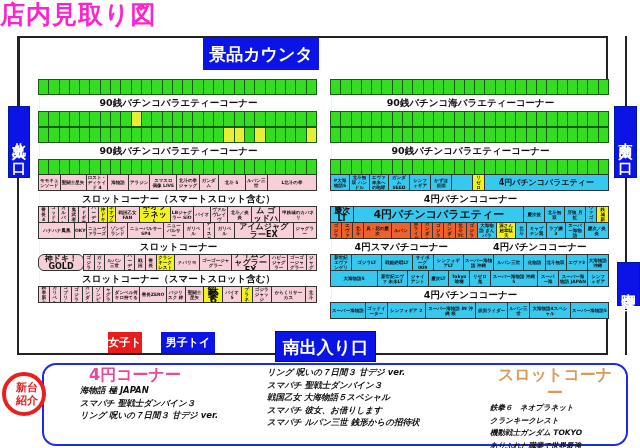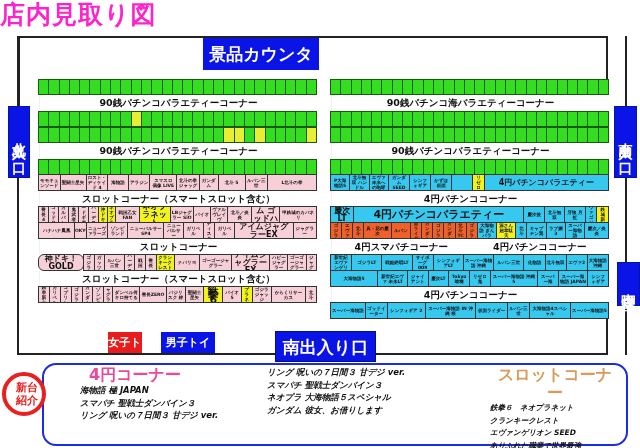--- a/index.html
+++ b/index.html
@@ -464,24 +464,25 @@
 <div class="abs" style="left:80px;top:366px;width:200px;">
   <div class="col-title" style="color:#ec4899;width:110px;">4円コーナー</div>
   <div class="item">海物語 極 JAPAN</div>
   <div class="item">スマパチ 聖戦士ダンバイン３</div>
   <div class="item">リング 呪いの７日間３ 甘デジ ver.</div>
 </div>
 
 <div class="abs" style="left:267px;top:366px;width:210px;">
   <div class="item">リング 呪いの７日間３ 甘デジ ver.</div>
   <div class="item">スマパチ 聖戦士ダンバイン３</div>
-  <div class="item">ネオプラ 大海物語５スペシャル</div>
-  <div class="item">ガンダム 彼女、お借りします</div>
+  <div class="item">戦国乙女 大海物語５スペシャル</div>
+  <div class="item">スマパチ 彼女、お借りします</div>
+  <div class="item">スマパチ ルパン三世 銭形からの招待状</div>
 </div>
 
 <div class="abs" style="left:490px;top:366px;width:130px;">
   <div class="col-title" style="color:#d99a5a;width:130px;">スロットコーナー</div>
   <div class="item" style="font-size:7.5px;">鉄拳６　ネオプラネット</div>
   <div class="item" style="font-size:7.5px;">クランキークレスト</div>
-  <div class="item" style="font-size:7.5px;">エヴァンゲリオン SEED</div>
+  <div class="item" style="font-size:7.5px;">機動戦士ガンダム TOKYO</div>
   <div class="item" style="font-size:7.5px;">ありふれた職業で世界最強</div>
 
 </div>
 
 </body></html>

